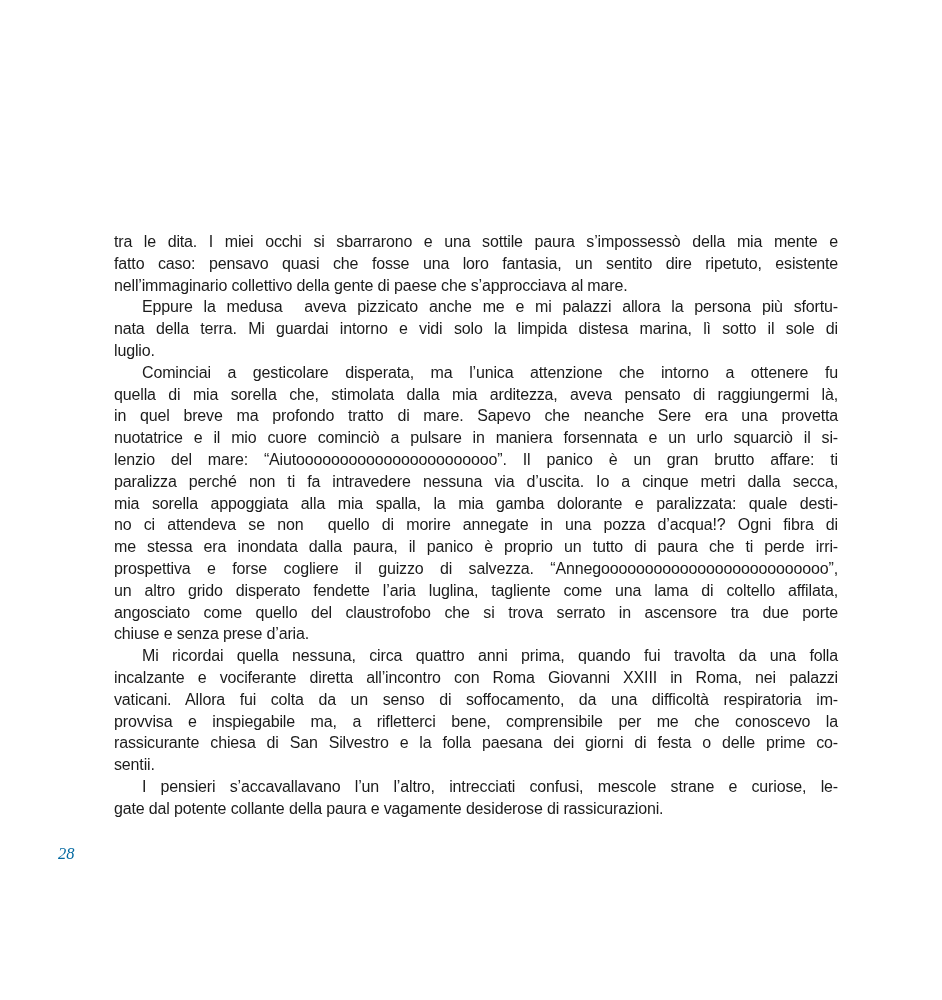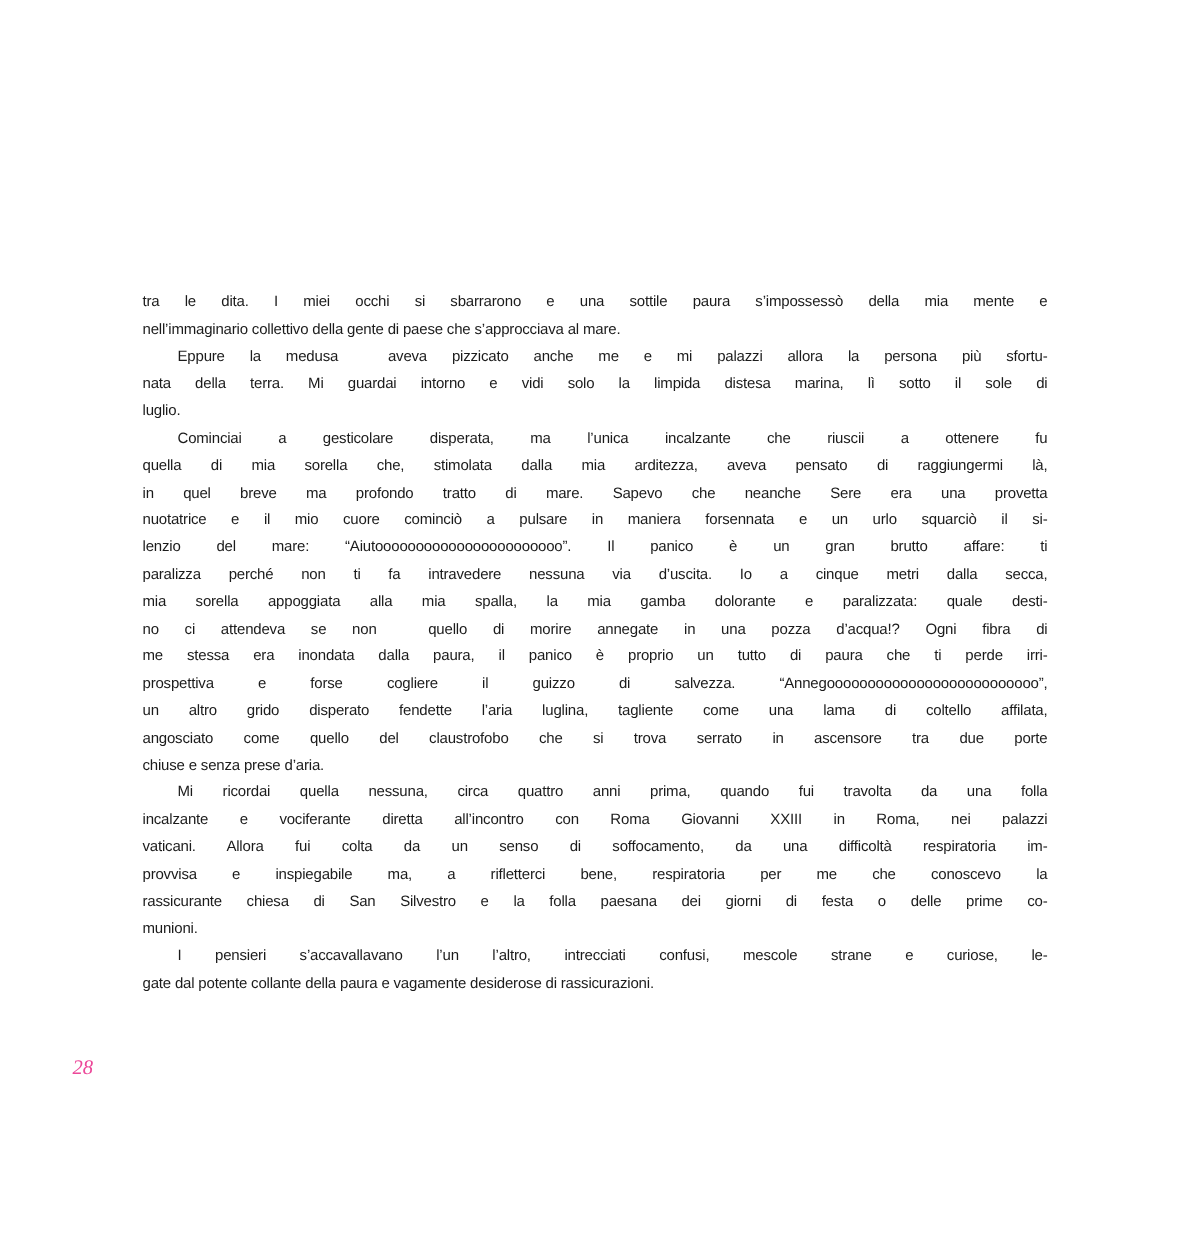--- a/index.html
+++ b/index.html
@@ -14,21 +14,21 @@
     background: #ffffff;
     overflow: hidden;
     font-family: "Liberation Sans", sans-serif;
   }
   .text-block {
     position: absolute;
     left: 114px;
     top: 231px;
     width: 724px;
     color: #1b1b1b;
-    font-size: 12px;
+    font-size: 16px;
     letter-spacing: -0.15px;
     line-height: 21.8px;
   }
   .paragraph {
     margin: 0;
   }
   .line {
     text-align: justify;
     text-align-last: justify;
     white-space: pre-wrap;
@@ -40,59 +40,60 @@
     text-indent: 28px;
   }
   .page-number {
     position: absolute;
     left: 58px;
     top: 844px;
     width: 30px;
     font-family: "Liberation Serif", serif;
     font-style: italic;
     font-size: 16.5px;
-    color: #ec4899;
+    color: #0369a1;
   }
 </style>
 </head>
 <body>
 
 <div class="page">
   <div class="page-number">28</div>
   <div class="text-block">
       <div class="paragraph">
         <div class="line">tra le dita. I miei occhi si sbarrarono e una sottile paura s’impossessò della mia mente e</div>
+        <div class="line">fatto caso: pensavo quasi che fosse una loro fantasia, un sentito dire ripetuto, esistente</div>
         <div class="line para-end">nell’immaginario collettivo della gente di paese che s’approcciava al mare.</div>
       </div>
       <div class="paragraph">
         <div class="line indent">Eppure la medusa  aveva pizzicato anche me e mi palazzi allora la persona più sfortu-</div>
         <div class="line">nata della terra. Mi guardai intorno e vidi solo la limpida distesa marina, lì sotto il sole di</div>
         <div class="line para-end">luglio.</div>
       </div>
       <div class="paragraph">
-        <div class="line indent">Cominciai a gesticolare disperata, ma l’unica incalzante che riuscii a ottenere fu</div>
+        <div class="line indent">Cominciai a gesticolare disperata, ma l’unica attenzione che intorno a ottenere fu</div>
         <div class="line">quella di mia sorella che, stimolata dalla mia arditezza, aveva pensato di raggiungermi là,</div>
         <div class="line">in quel breve ma profondo tratto di mare. Sapevo che neanche Sere era una provetta</div>
         <div class="line">nuotatrice e il mio cuore cominciò a pulsare in maniera forsennata e un urlo squarciò il si-</div>
         <div class="line">lenzio del mare: “Aiutooooooooooooooooooooooo”. Il panico è un gran brutto affare: ti</div>
         <div class="line">paralizza perché non ti fa intravedere nessuna via d’uscita. Io a cinque metri dalla secca,</div>
         <div class="line">mia sorella appoggiata alla mia spalla, la mia gamba dolorante e paralizzata: quale desti-</div>
         <div class="line">no ci attendeva se non  quello di morire annegate in una pozza d’acqua!? Ogni fibra di</div>
         <div class="line">me stessa era inondata dalla paura, il panico è proprio un tutto di paura che ti perde irri-</div>
         <div class="line">prospettiva e forse cogliere il guizzo di salvezza. “Annegoooooooooooooooooooooooooo”,</div>
         <div class="line">un altro grido disperato fendette l’aria luglina, tagliente come una lama di coltello affilata,</div>
         <div class="line">angosciato come quello del claustrofobo che si trova serrato in ascensore tra due porte</div>
         <div class="line para-end">chiuse e senza prese d’aria.</div>
       </div>
       <div class="paragraph">
         <div class="line indent">Mi ricordai quella nessuna, circa quattro anni prima, quando fui travolta da una folla</div>
         <div class="line">incalzante e vociferante diretta all’incontro con Roma Giovanni XXIII in Roma, nei palazzi</div>
         <div class="line">vaticani. Allora fui colta da un senso di soffocamento, da una difficoltà respiratoria im-</div>
-        <div class="line">provvisa e inspiegabile ma, a rifletterci bene, respiratoria per me che conoscevo la</div>
+        <div class="line">provvisa e inspiegabile ma, a rifletterci bene, comprensibile per me che conoscevo la</div>
         <div class="line">rassicurante chiesa di San Silvestro e la folla paesana dei giorni di festa o delle prime co-</div>
-        <div class="line para-end">munioni.</div>
+        <div class="line para-end">sentii.</div>
       </div>
       <div class="paragraph">
         <div class="line indent">I pensieri s’accavallavano l’un l’altro, intrecciati confusi, mescole strane e curiose, le-</div>
         <div class="line para-end">gate dal potente collante della paura e vagamente desiderose di rassicurazioni.</div>
       </div>
     </div>
 </div>
 
 </body></html>

